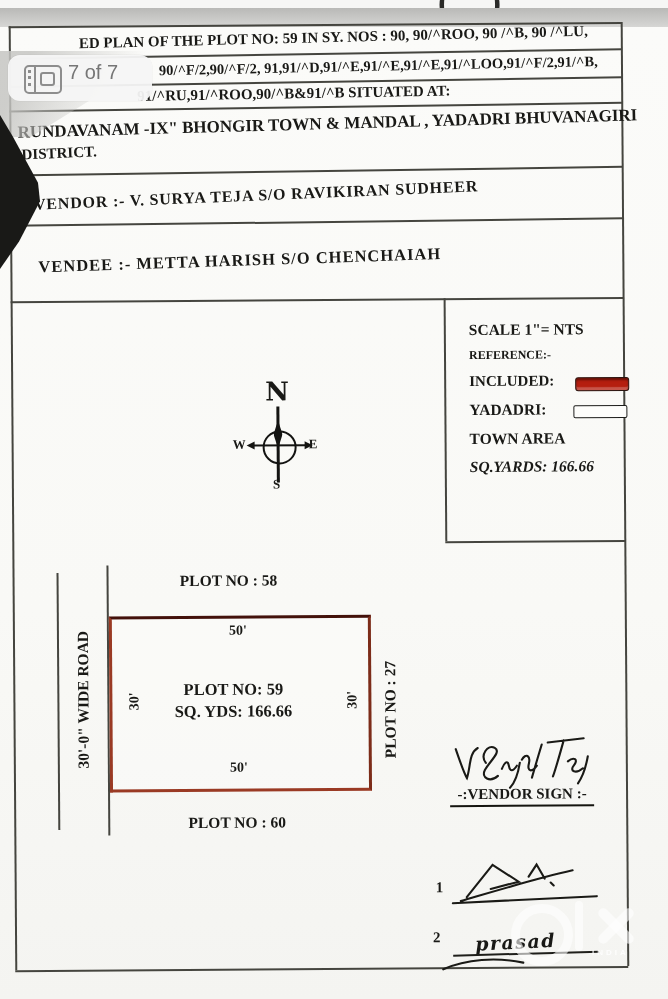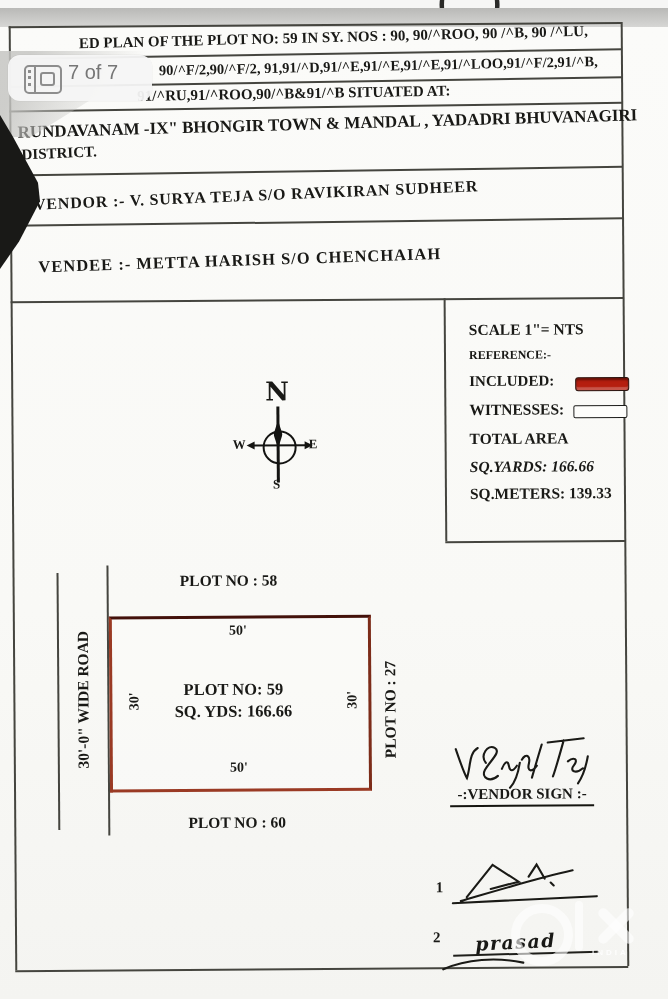--- a/index.html
+++ b/index.html
@@ -103,25 +103,24 @@
 
       <div class="t" style="left:36px;top:186px;font-size:16px;letter-spacing:.8px;transform:rotate(-2deg);">VENDOR :-   V. SURYA TEJA   S/O RAVIKIRAN SUDHEER</div>
       <div class="t" style="left:40px;top:250px;font-size:16.5px;letter-spacing:1px;transform:rotate(-1.5deg);">VENDEE :-   METTA HARISH   S/O CHENCHAIAH</div>
 
       <div class="vl" style="left:445px;top:299px;height:243px;"></div>
       <div class="hl" style="left:445px;top:542px;width:180px;"></div>
       <div class="t" style="left:470px;top:322px;font-size:15.5px;">SCALE 1"= NTS</div>
       <div class="t" style="left:470px;top:349px;font-size:12px;">REFERENCE:-</div>
       <div class="t" style="left:470px;top:374px;font-size:15px;">INCLUDED:</div>
       <div class="sw-in"></div>
-      <div class="t" style="left:470px;top:402px;font-size:15.5px;">WITNESSES:</div>
+      <div class="t" style="left:470px;top:402px;font-size:15.5px;">YADADRI:</div>
       <div class="sw-ex"></div>
-      <div class="t" style="left:470px;top:431px;font-size:15.5px;">TOTAL AREA</div>
+      <div class="t" style="left:470px;top:431px;font-size:15.5px;">TOWN AREA</div>
       <div class="t" style="left:470px;top:459px;font-size:15.5px;font-style:italic;">SQ.YARDS: 166.66</div>
-      <div class="t" style="left:470px;top:486px;font-size:15.5px;">SQ.METERS: 139.33</div>
 
       <div class="compass">
         <div class="t" style="left:26px;top:-4px;font-size:26px;font-family:'DejaVu Serif',serif;">N</div>
         <div class="cmp-needle"></div>
         <div class="cmp-diamond"></div>
         <div class="cmp-circle"></div>
         <div class="cmp-hline"></div>
         <div class="cmp-aw"></div>
         <div class="cmp-ae"></div>
         <div class="t" style="left:-7px;top:56px;font-size:13px;">W</div>

